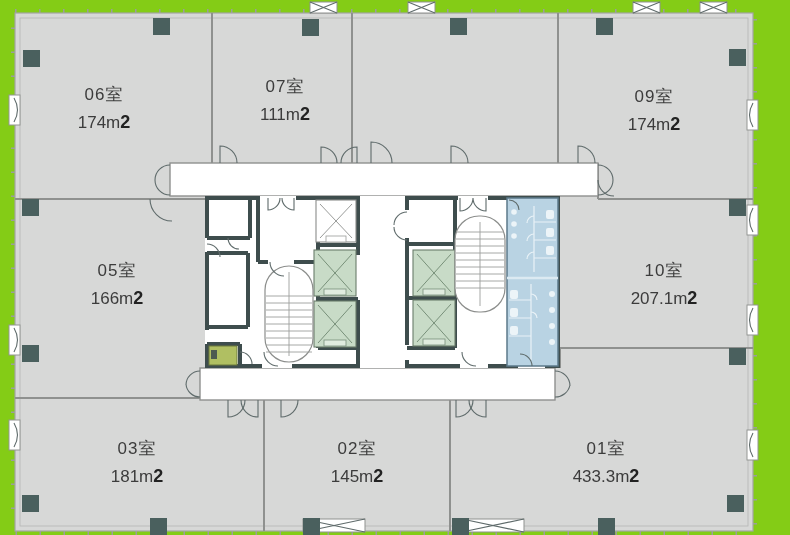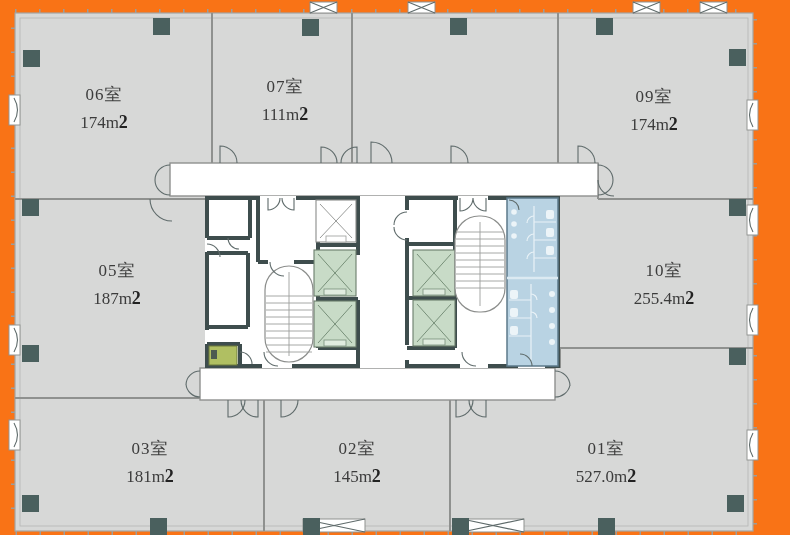--- a/index.html
+++ b/index.html
@@ -1,17 +1,17 @@
 <!DOCTYPE html>
 <html style="--plate: #d7d8d7; --column: #4a605e; --core_wall: #3e4d4d; --wall_line: #8f918f; --corridor_white: #ffffff; --elevator_green: #c8dbc7; --bath_blue: #b9d3e3; --utility_olive: #b0bf62; --label_text: #3c3c3c; --area_bold: #222222;"><head>
 <meta charset="utf-8">
 <style>
   html,body{margin:0;padding:0;background:#fff;}
-  .stage{position:relative;width:790px;height:535px;background:#f97316;
-         font-family:Liberation Serif, serif;overflow:hidden;}
+  .stage{position:relative;width:790px;height:535px;background:#84cc16;
+         font-family:Liberation Sans, sans-serif;overflow:hidden;}
   .plan-svg{position:absolute;left:0;top:0;}
 
   
   .plate{fill:var(--plate);stroke:#a3a5a3;stroke-width:1.2;}
   .tickrect{fill:none;stroke:#9b9d9b;stroke-width:8;stroke-dasharray:1.5 22.5;}
   .innerline{fill:none;stroke:#b4b6b4;stroke-width:0.8;}
   .wall{stroke:var(--wall_line);stroke-width:2;fill:none;}
   .corr{fill:var(--corridor_white);stroke:#8f918f;stroke-width:1.4;}
   .whitefill{fill:var(--corridor_white);}
   .corewall{stroke:var(--core_wall);stroke-width:4;fill:none;}
@@ -38,21 +38,21 @@
               color:var(--label_text);white-space:nowrap;}
   .room-label .rn{font-size:17px;line-height:26px;letter-spacing:1px;}
   .room-label .ra{font-size:17px;line-height:28px;}
   .room-label .ra b{font-weight:bold;font-size:18px;color:var(--area_bold);}
   .pos-r06{left:104px;top:82px}
   .pos-r07{left:285px;top:74px}
   .pos-r08{left:451px;top:74px}
   .pos-r09{left:654px;top:84px}
   .pos-r05{left:117px;top:258px}
   .pos-r10{left:664px;top:258px}
-  .pos-r03{left:150px;top:436px}
+  .pos-r03{left:137px;top:436px}
   .pos-r02{left:357px;top:436px}
   .pos-r01{left:606px;top:436px}
 </style>
 </head>
 <body>
 
 <div class="stage">
 
   <svg class="plan-svg" width="790" height="535" viewBox="0 0 790 535">
 
@@ -288,32 +288,32 @@
   <div class="room-label pos-r07">
     <div class="rn">07室</div>
     <div class="ra"><span>111</span><span>m</span><b>2</b></div>
   </div>
   <div class="room-label pos-r09">
     <div class="rn">09室</div>
     <div class="ra"><span>174</span><span>m</span><b>2</b></div>
   </div>
   <div class="room-label pos-r05">
     <div class="rn">05室</div>
-    <div class="ra"><span>187</span><span>m</span><b>2</b></div>
+    <div class="ra"><span>166</span><span>m</span><b>2</b></div>
   </div>
   <div class="room-label pos-r10">
     <div class="rn">10室</div>
-    <div class="ra"><span>255.4</span><span>m</span><b>2</b></div>
+    <div class="ra"><span>207.1</span><span>m</span><b>2</b></div>
   </div>
   <div class="room-label pos-r03">
     <div class="rn">03室</div>
     <div class="ra"><span>181</span><span>m</span><b>2</b></div>
   </div>
   <div class="room-label pos-r02">
     <div class="rn">02室</div>
     <div class="ra"><span>145</span><span>m</span><b>2</b></div>
   </div>
   <div class="room-label pos-r01">
     <div class="rn">01室</div>
-    <div class="ra"><span>527.0</span><span>m</span><b>2</b></div>
+    <div class="ra"><span>433.3</span><span>m</span><b>2</b></div>
   </div>
 
 </div>
 
 </body></html>

